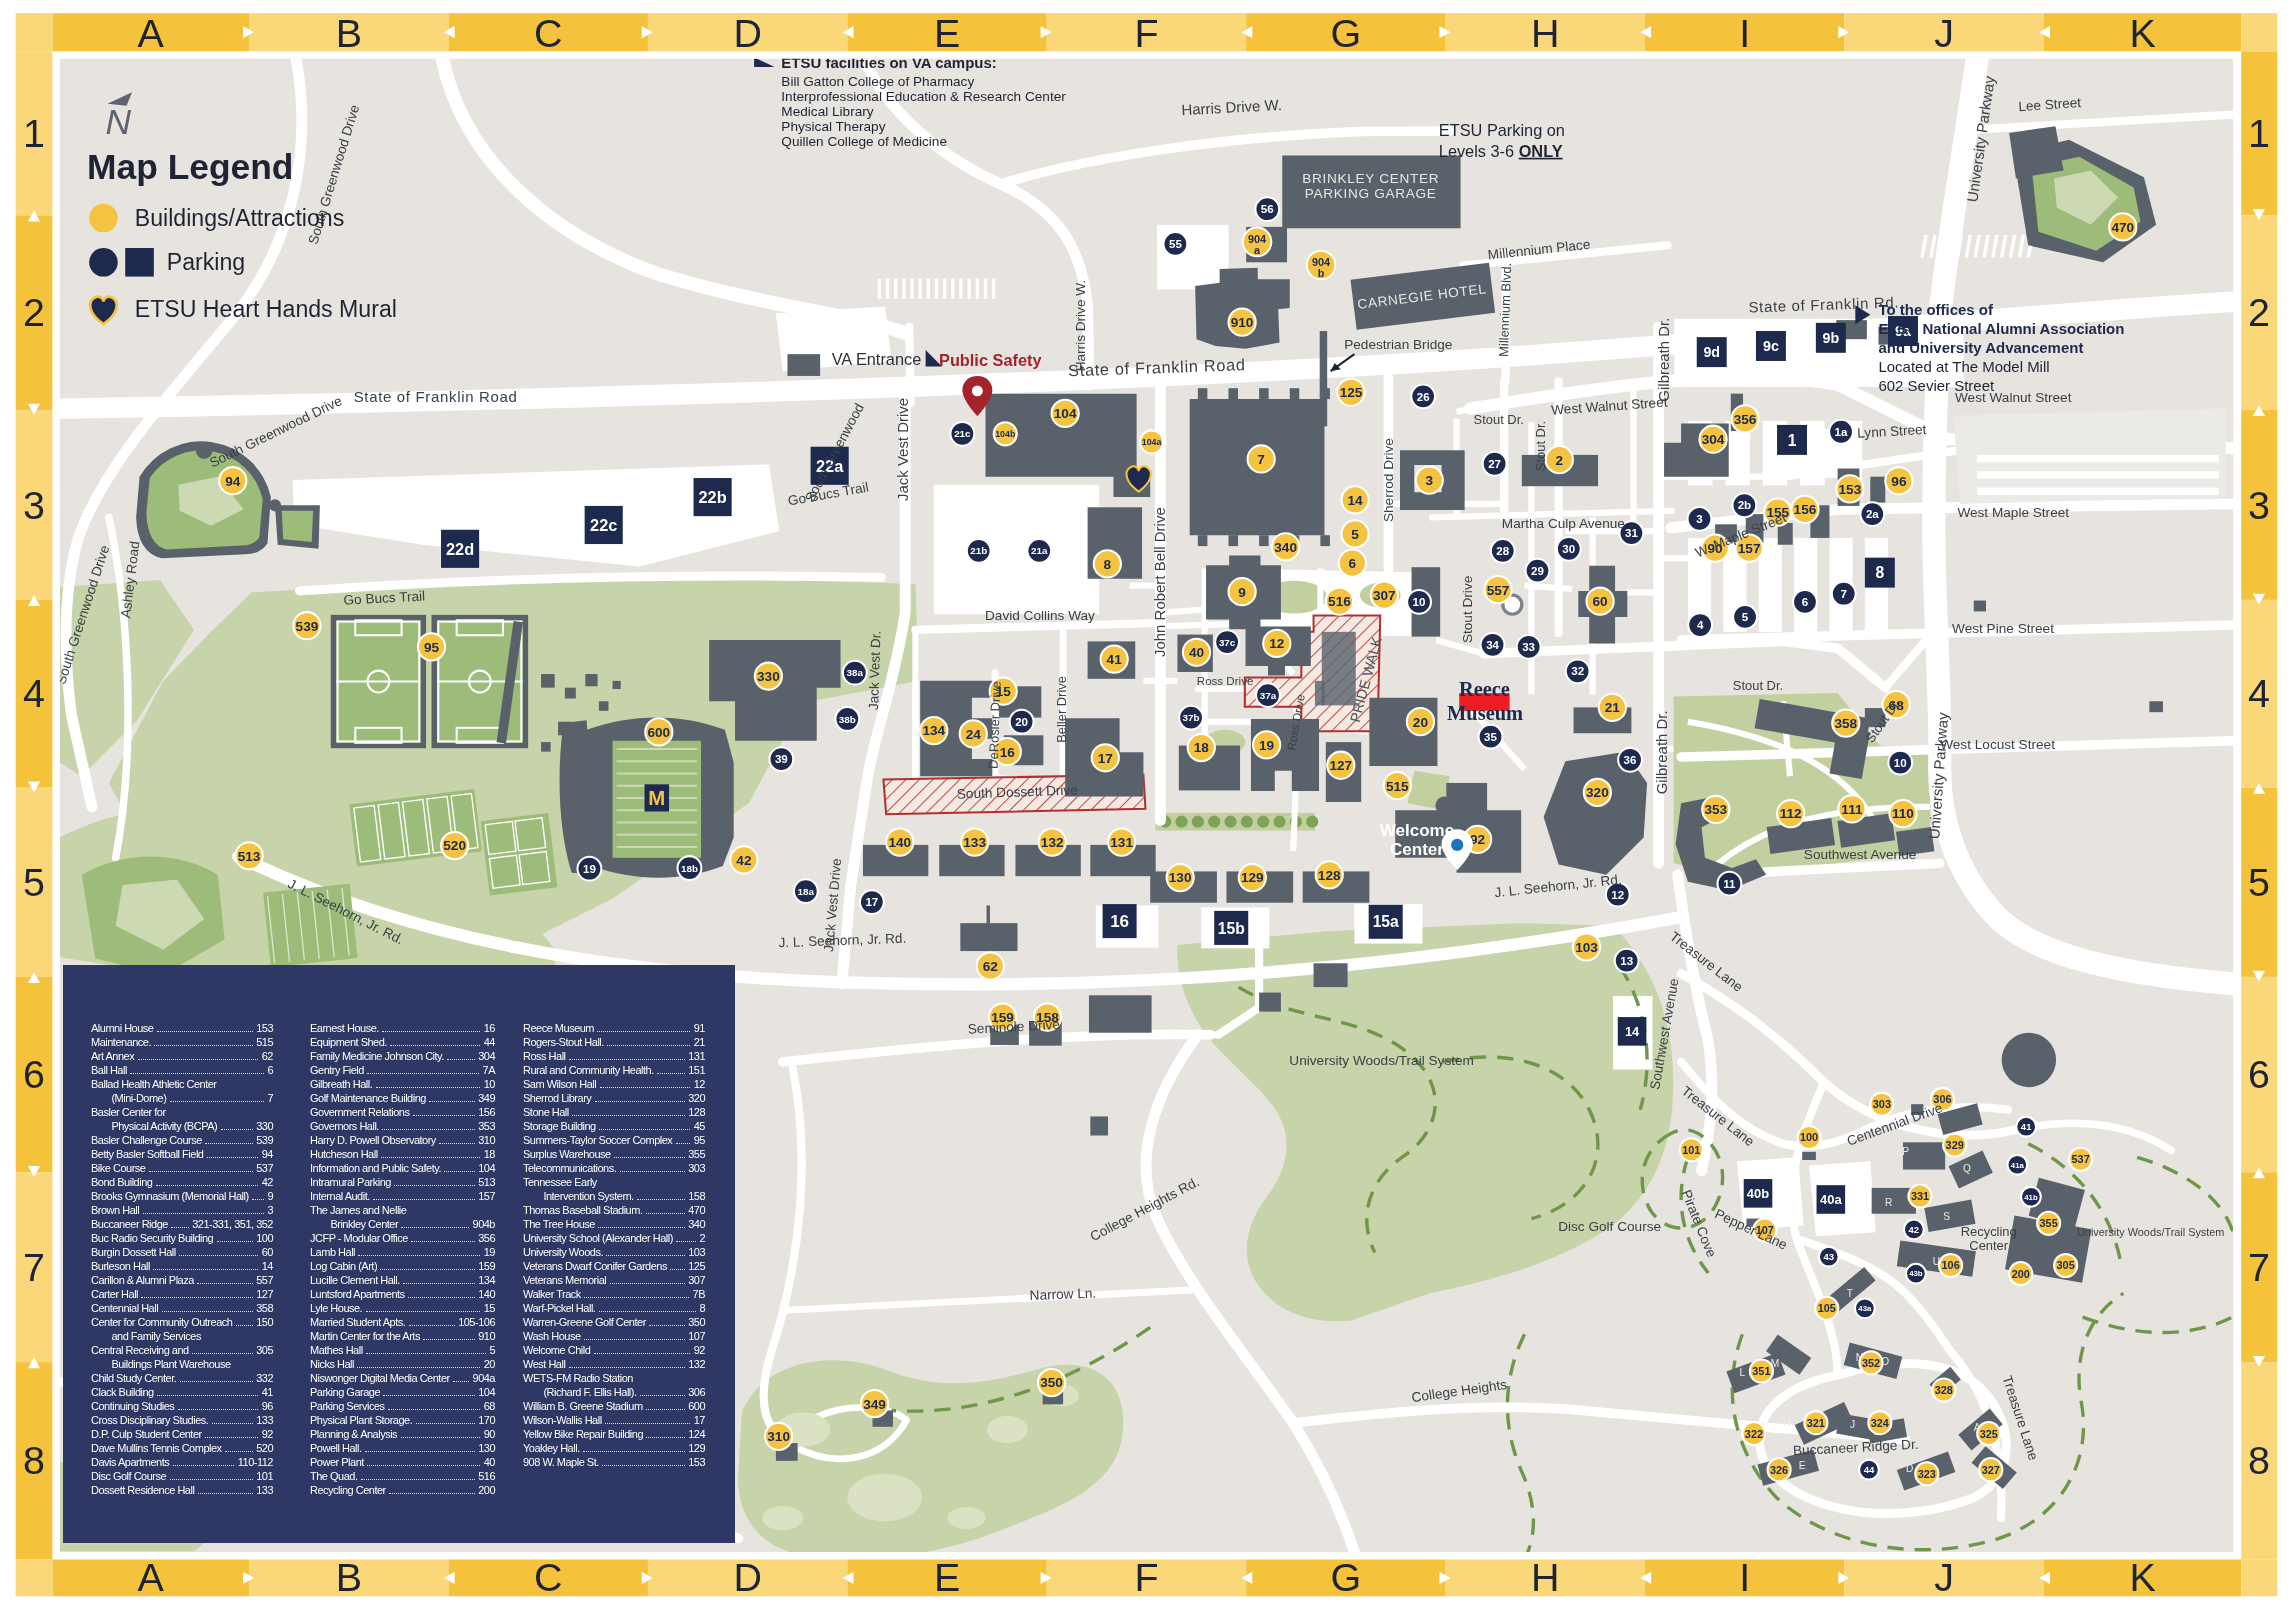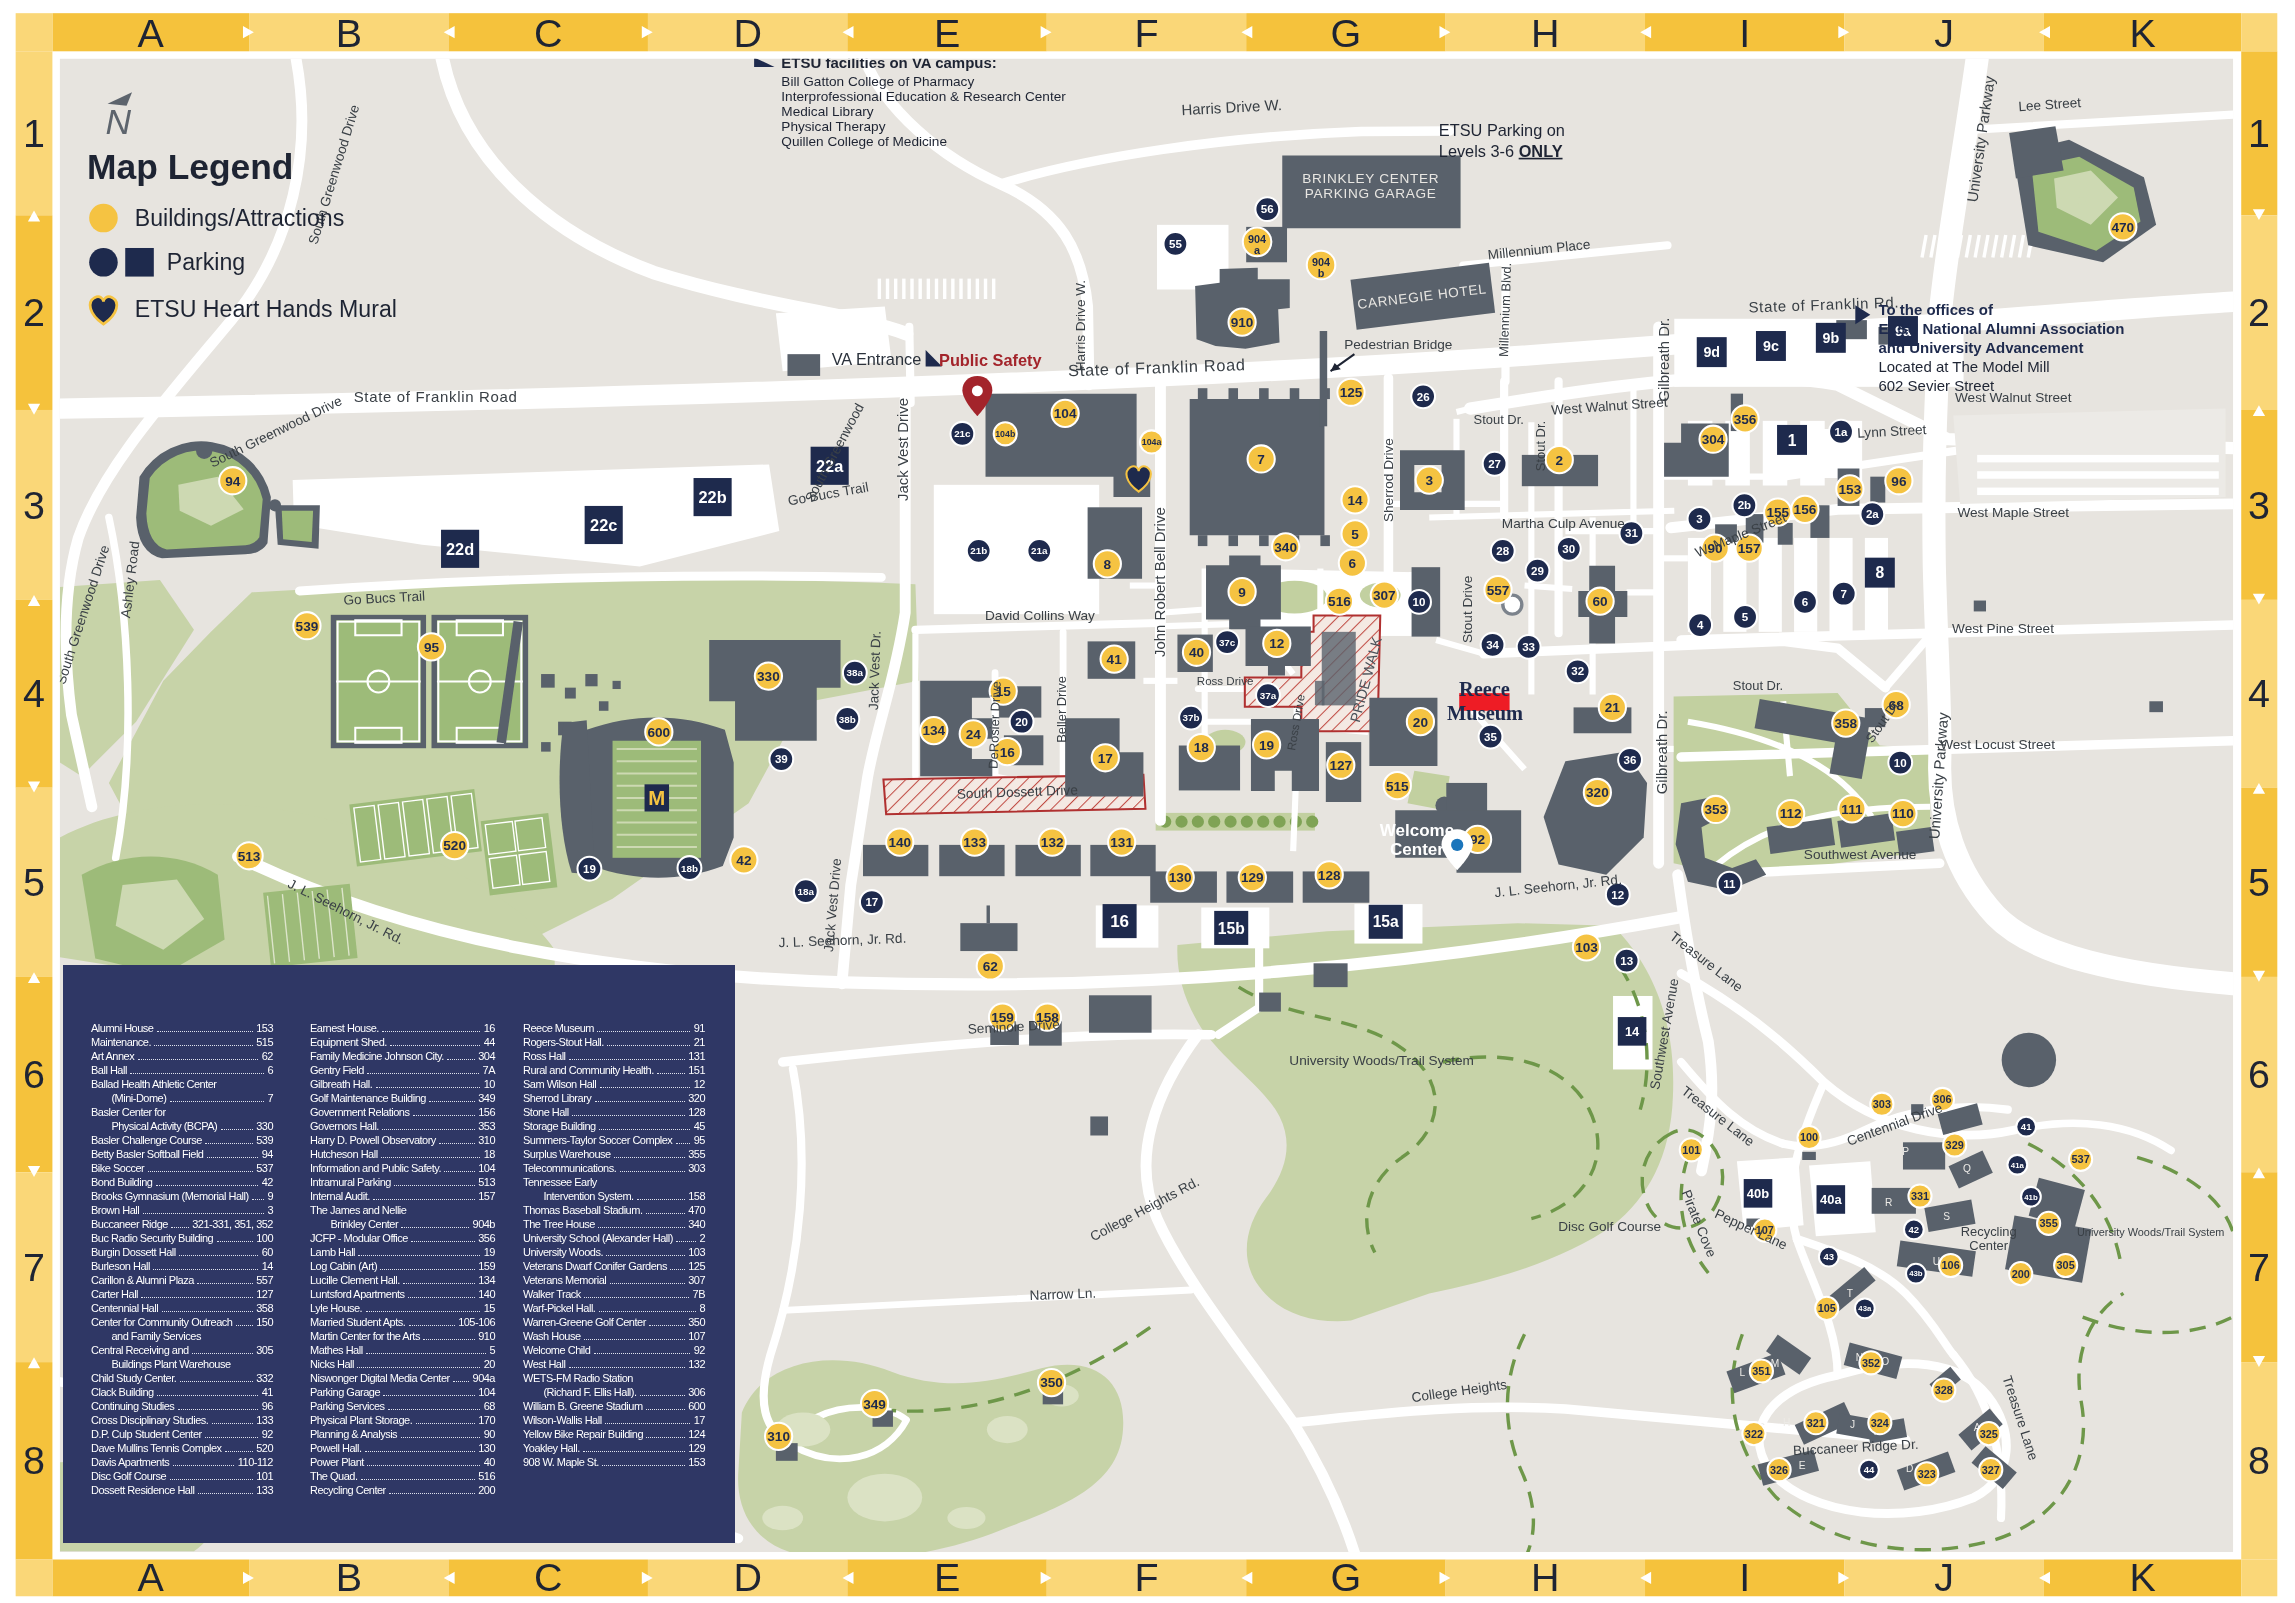--- a/index.html
+++ b/index.html
@@ -1127,21 +1127,21 @@
           <span class="n">Basler Challenge Course</span>
           <span class="d"></span>
           <span class="v">539</span>
         </div>
 <div class="r">
           <span class="n">Betty Basler Softball Field</span>
           <span class="d"></span>
           <span class="v">94</span>
         </div>
 <div class="r">
-          <span class="n">Bike Soccer</span>
+          <span class="n">Bike Course</span>
           <span class="d"></span>
           <span class="v">537</span>
         </div>
 <div class="r">
           <span class="n">Bond Building</span>
           <span class="d"></span>
           <span class="v">42</span>
         </div>
 <div class="r">
           <span class="n">Brooks Gymnasium (Memorial Hall)</span>

